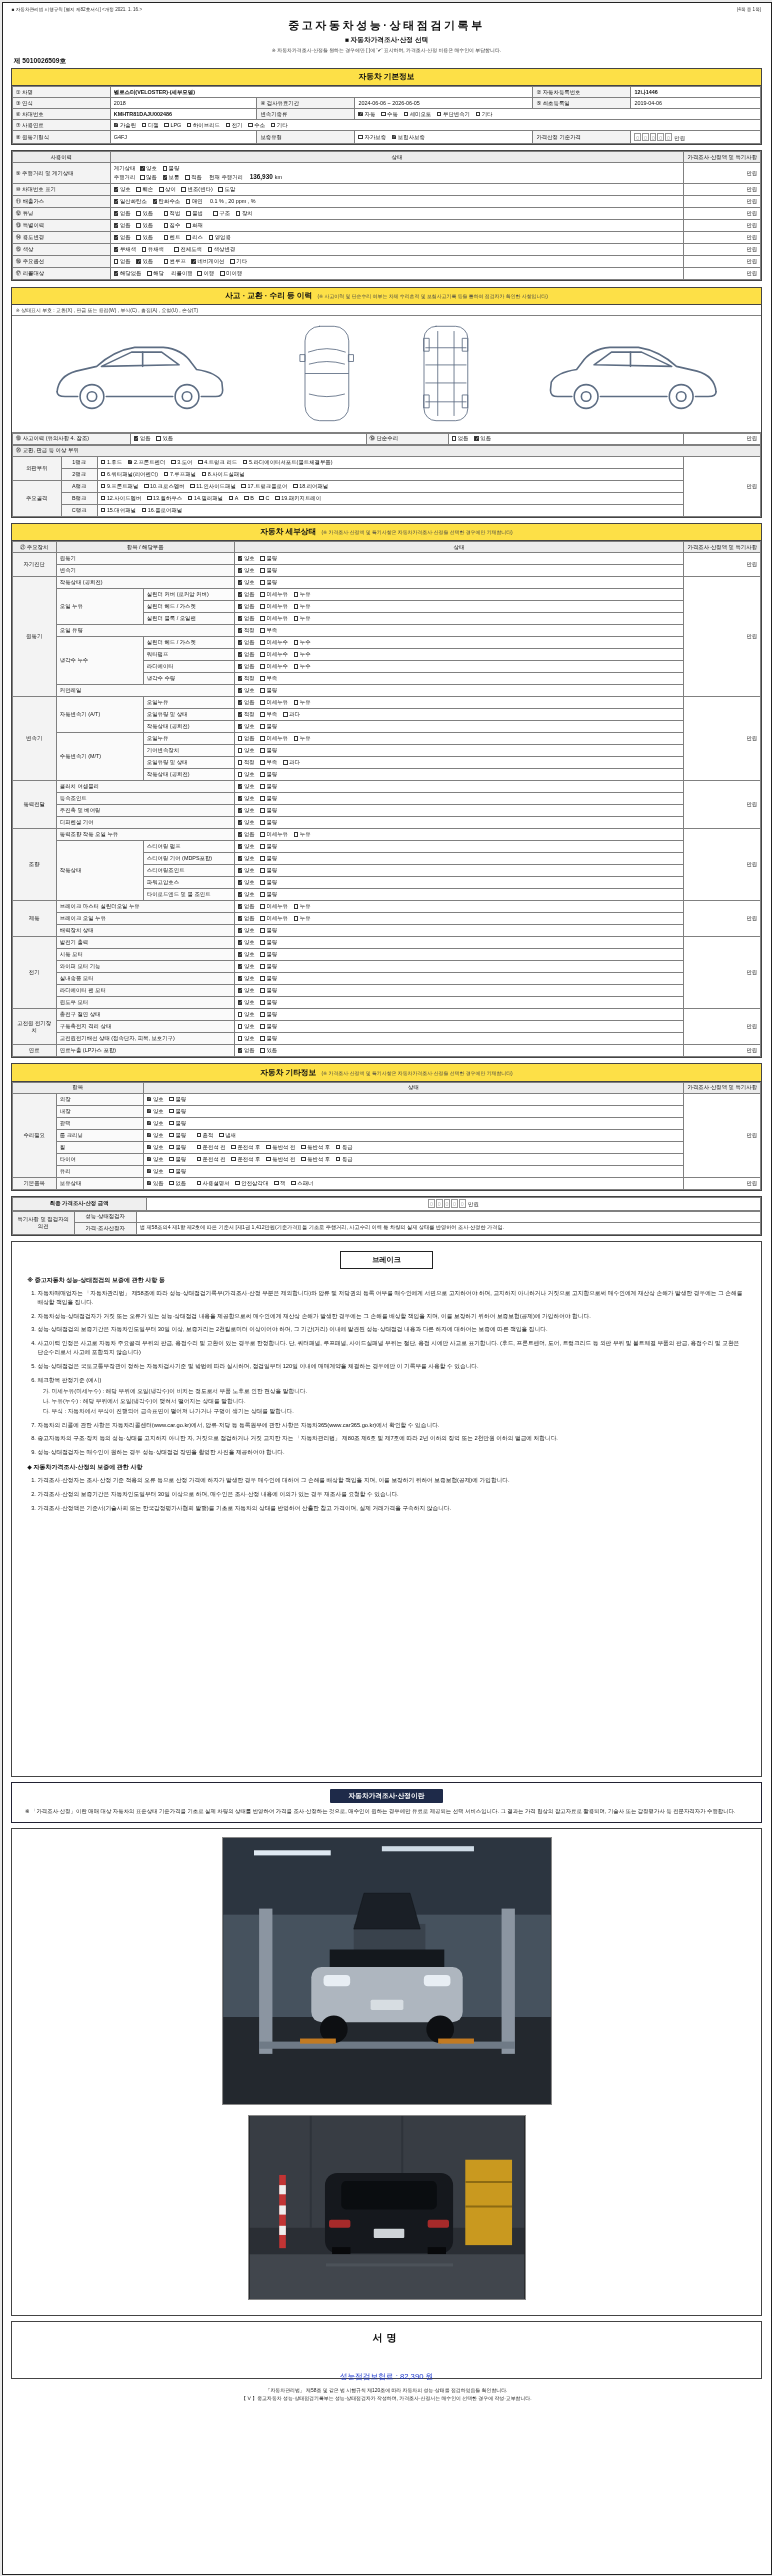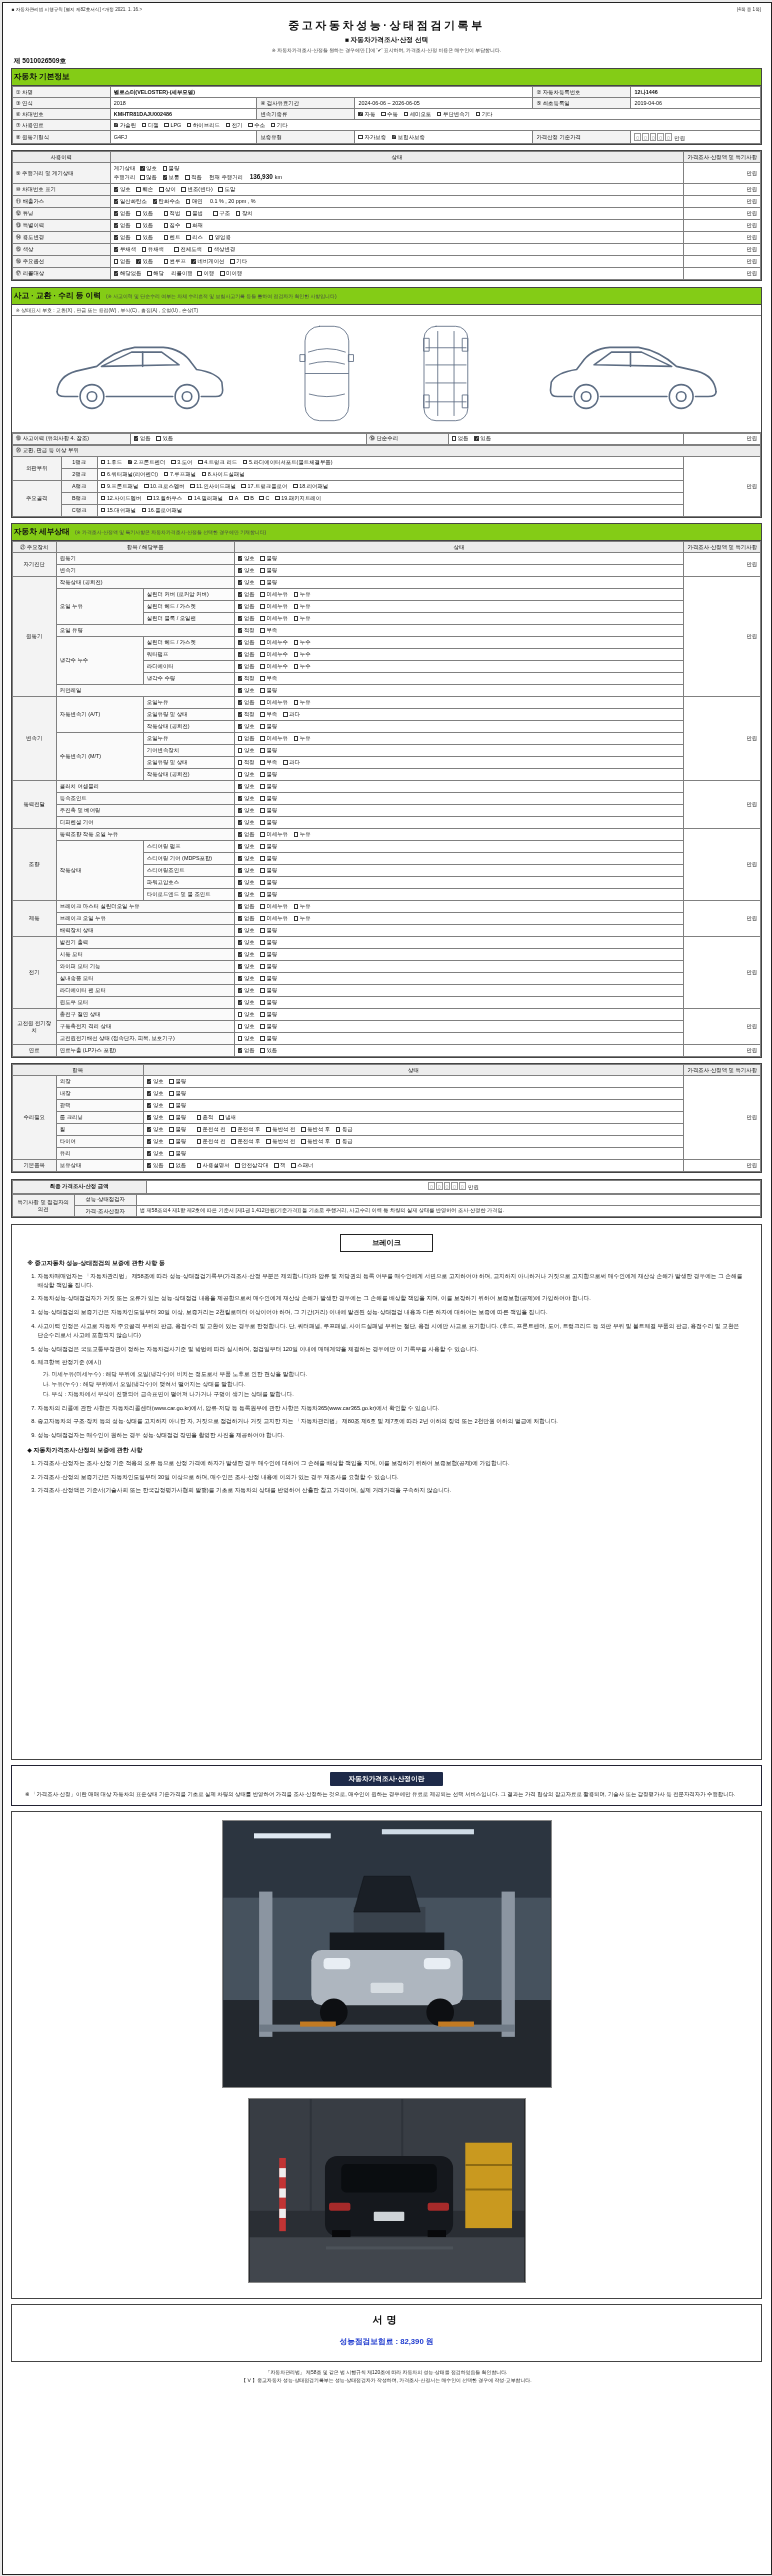--- a/index.html
+++ b/index.html
@@ -6,21 +6,21 @@
 html,body{width:773px;height:2576px;overflow:hidden}
 body{background:#e9e9e9;font-family:"Liberation Sans","DejaVu Sans",sans-serif;color:#111;font-size:5.7px}
 .doc{width:770px;height:2573px;margin:1.5px auto;background:#fff;border:0.5px solid #222;padding:3.1px 8.2px 5.2px}
 .topbar{display:flex;justify-content:space-between;font-size:4.6px;color:#333;padding:1px 1px 2.1px}
 .panel{border:0.5px solid #444;margin-bottom:5.2px;background:#fff}
 .head-panel{border:none;text-align:center;padding:4.1px 0 1px}
 h1{font-size:11px;letter-spacing:2.6px;font-weight:bold}
 .select-line{margin-top:3.6px;font-size:6.7px;font-weight:bold}
 .select-note{font-size:4.9px;color:#333;margin-top:1.5px}
 .doc-no{text-align:left;font-size:6.7px;font-weight:bold;margin:4.1px 0 1px 3.1px}
-.sec-title{display:flex;align-items:baseline;gap:5.2px;padding:3.1px 2.1px;border-bottom:0.5px solid #444;font-weight:bold;font-size:7.7px;background:#84cc16}
+.sec-title{display:flex;justify-content:center;align-items:baseline;gap:5.2px;padding:3.1px 2.1px;border-bottom:0.5px solid #444;font-weight:bold;font-size:7.7px;background:#fde047}
 .sec-note{font-size:4.9px;font-weight:normal;color:#444}
 table{border-collapse:collapse;width:100%}
 th,td{border:0.5px solid #808080;padding:1.5px 3.1px;font-size:5.4px;vertical-align:middle;text-align:left}
 th{background:#f0f0f0;font-weight:normal}
 thead th{text-align:center;background:#ececec}
 td.lbl,th.lbl{background:#f3f3f3;width:98px}
 td.price{width:77px;text-align:right;background:#fff}
 .unit{font-size:5.4px;color:#222}
 .ln{padding:0.5px 0;white-space:normal}
 .tx{margin-right:3.1px}
@@ -46,21 +46,21 @@
 ol.nlist li{margin-bottom:4.6px}
 .subs{margin:2.1px 0 0 5.2px;color:#222}
 .sub{margin-bottom:1px}
 .define-panel{border:0.8px solid #223;padding:6.2px 13.4px;margin-bottom:5.2px}
 .define-title{display:block;width:113px;margin:0 auto 4.1px;background:#1e2a49;color:#fff;text-align:center;font-weight:bold;font-size:6.7px;padding:2.6px;border-radius:1px}
 .define-text{font-size:5.4px;line-height:1.55;color:#222}
 .photos-body{padding:8.2px 0 6.2px;text-align:center}
 .photo{display:block;margin:0 auto 9.3px;border:0.5px solid #888;background:#222}
 .sign-panel{height:58px;position:relative;text-align:center}
 .sign-label{font-size:10px;font-weight:bold;padding-top:8.2px;letter-spacing:4.1px}
-.fee{margin-top:10px;font-size:7.7px;font-weight:bold}
+.fee{margin-top:27px;font-size:7.7px;font-weight:normal}
 .footer{font-size:4.9px;color:#222;text-align:center;line-height:1.6;padding-top:2.1px}
 .final-table th{width:134px;text-align:center;font-weight:bold;background:#efefef}
 .op-who{width:62px;background:#f3f3f3;text-align:center}
 .op-label{width:62px;background:#f0f0f0;text-align:center}
 .op-text{font-size:5.2px;line-height:1.5;color:#222}
 .acc-status td.lbl{width:118px}
 .basic td.val{font-weight:bold}
 </style>
 </head>
 <body>
@@ -614,20 +614,24 @@
             <td class="status">
               <div class="ln"><span class="cbi"><span class="cb on"></span><span class="cbl">없음</span></span><span class="cbi"><span class="cb"></span><span class="cbl">있음</span></span></div>
             </td>
             <td class="price" rowspan="1"><span class="unit">만원</span></td>
           </tr>
         </tbody>
     </table>
   </div>
 
   <div class="panel">
+    <div class="sec-title">
+        <span>자동차 기타정보</span>
+        <span class="sec-note">(※ 가격조사·산정액 및 특기사항은 자동차가격조사·산정을 선택한 경우에만 기재합니다)</span>
+      </div>
     <table>
       <colgroup>
           <col style="width:44px">
           <col style="width:67px">
           <col>
           <col style="width:77px">
         </colgroup>
       <thead>
           <tr>
         <th colspan="2">항목</th>

